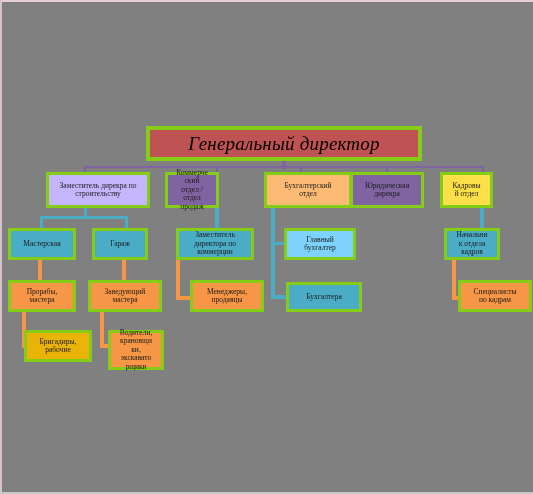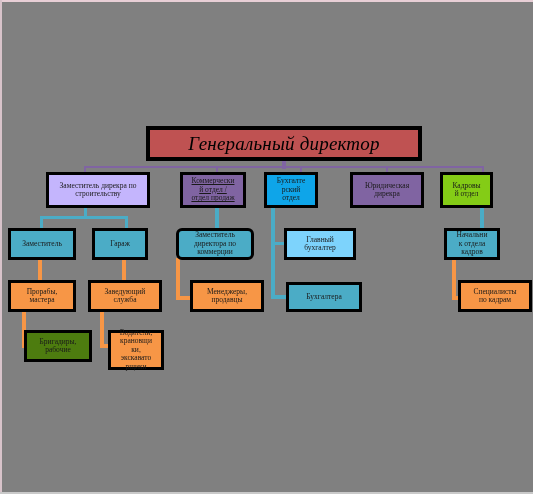--- a/index.html
+++ b/index.html
@@ -40,21 +40,21 @@
   .conn {
     position: absolute;
     z-index: 1;
   }
 
   
   .node {
     position: absolute;
     z-index: 3;
     box-sizing: border-box;
-    border: 3px solid #000000;
+    border: 3px solid #84cc16;
     display: flex;
     align-items: center;
     justify-content: center;
     text-align: center;
     color: #1a1a1a;
     line-height: 1.12;
     font-size: 7.5px;
     padding: 1px 8px;
     word-break: break-word;
   }
@@ -109,63 +109,63 @@
       <div class="conn" style="left: 452px; top: 258px; width: 4px; height: 42px; background: rgb(247, 150, 70);"></div>
       <div class="conn" style="left: 452px; top: 296px; width: 16px; height: 4px; background: rgb(247, 150, 70);"></div>
     </div>
   <div id="node-layer">
       <div class="node title" style="left: 146px; top: 126px; width: 276px; height: 35px; background: rgb(191, 82, 82);">
         <span class="lbl">Генеральный директор</span>
       </div>
       <div class="node" style="left: 46px; top: 172px; width: 104px; height: 36px; background: #c4b5fd;">
         <span class="lbl">Заместитель дирекра по строительству</span>
       </div>
-      <div class="node" style="left: 180px; top: 172px; width: 66px; height: 36px; background: rgb(128, 100, 162); text-decoration: underline;">
+      <div class="node" style="left: 165px; top: 172px; width: 54px; height: 36px; background: rgb(128, 100, 162);">
         <span class="lbl">Коммерческий отдел / отдел продаж</span>
       </div>
-      <div class="node" style="left: 264px; top: 172px; width: 54px; height: 36px; background: #0ea5e9;">
+      <div class="node" style="left: 264px; top: 172px; width: 88px; height: 36px; background: #fdba74;">
         <span class="lbl">Бухгалтерский отдел</span>
       </div>
       <div class="node" style="left: 350px; top: 172px; width: 74px; height: 36px; background: rgb(128, 100, 162);">
         <span class="lbl">Юридическая дирекра</span>
       </div>
-      <div class="node" style="left: 440px; top: 172px; width: 53px; height: 36px; background: #84cc16;">
+      <div class="node" style="left: 440px; top: 172px; width: 53px; height: 36px; background: #fde047;">
         <span class="lbl">Кадровый отдел</span>
       </div>
       <div class="node" style="left: 8px; top: 228px; width: 68px; height: 32px; background: rgb(75, 172, 198);">
-        <span class="lbl">Заместитель</span>
+        <span class="lbl">Мастерская</span>
       </div>
       <div class="node" style="left: 92px; top: 228px; width: 56px; height: 32px; background: rgb(75, 172, 198);">
         <span class="lbl">Гараж</span>
       </div>
-      <div class="node" style="left: 176px; top: 228px; width: 78px; height: 32px; background: rgb(75, 172, 198); border-radius: 6px;">
+      <div class="node" style="left: 176px; top: 228px; width: 78px; height: 32px; background: rgb(75, 172, 198);">
         <span class="lbl">Заместитель директора по коммерции</span>
       </div>
       <div class="node" style="left: 284px; top: 228px; width: 72px; height: 32px; background: #7dd3fc;">
         <span class="lbl">Главный бухгалтер</span>
       </div>
       <div class="node" style="left: 444px; top: 228px; width: 56px; height: 32px; background: rgb(75, 172, 198);">
         <span class="lbl">Начальник отдела кадров</span>
       </div>
       <div class="node" style="left: 8px; top: 280px; width: 68px; height: 32px; background: rgb(247, 150, 70);">
         <span class="lbl">Прорабы, мастера</span>
       </div>
       <div class="node" style="left: 88px; top: 280px; width: 74px; height: 32px; background: rgb(247, 150, 70);">
-        <span class="lbl">Заведующий служба</span>
+        <span class="lbl">Заведующий мастера</span>
       </div>
       <div class="node" style="left: 190px; top: 280px; width: 74px; height: 32px; background: rgb(247, 150, 70);">
         <span class="lbl">Менеджеры, продавцы</span>
       </div>
       <div class="node" style="left: 286px; top: 282px; width: 76px; height: 30px; background: rgb(75, 172, 198);">
         <span class="lbl">Бухгалтера</span>
       </div>
       <div class="node" style="left: 458px; top: 280px; width: 74px; height: 32px; background: rgb(247, 150, 70);">
         <span class="lbl">Специалисты по кадрам</span>
       </div>
-      <div class="node" style="left: 24px; top: 330px; width: 68px; height: 32px; background: #4d7c0f;">
+      <div class="node" style="left: 24px; top: 330px; width: 68px; height: 32px; background: #eab308;">
         <span class="lbl">Бригадиры, рабочие</span>
       </div>
       <div class="node" style="left: 108px; top: 330px; width: 56px; height: 40px; background: rgb(247, 150, 70);">
         <span class="lbl">Водители, крановщики, экскаваторщики</span>
       </div>
     </div>
 
 </div>
 
 </body></html>

